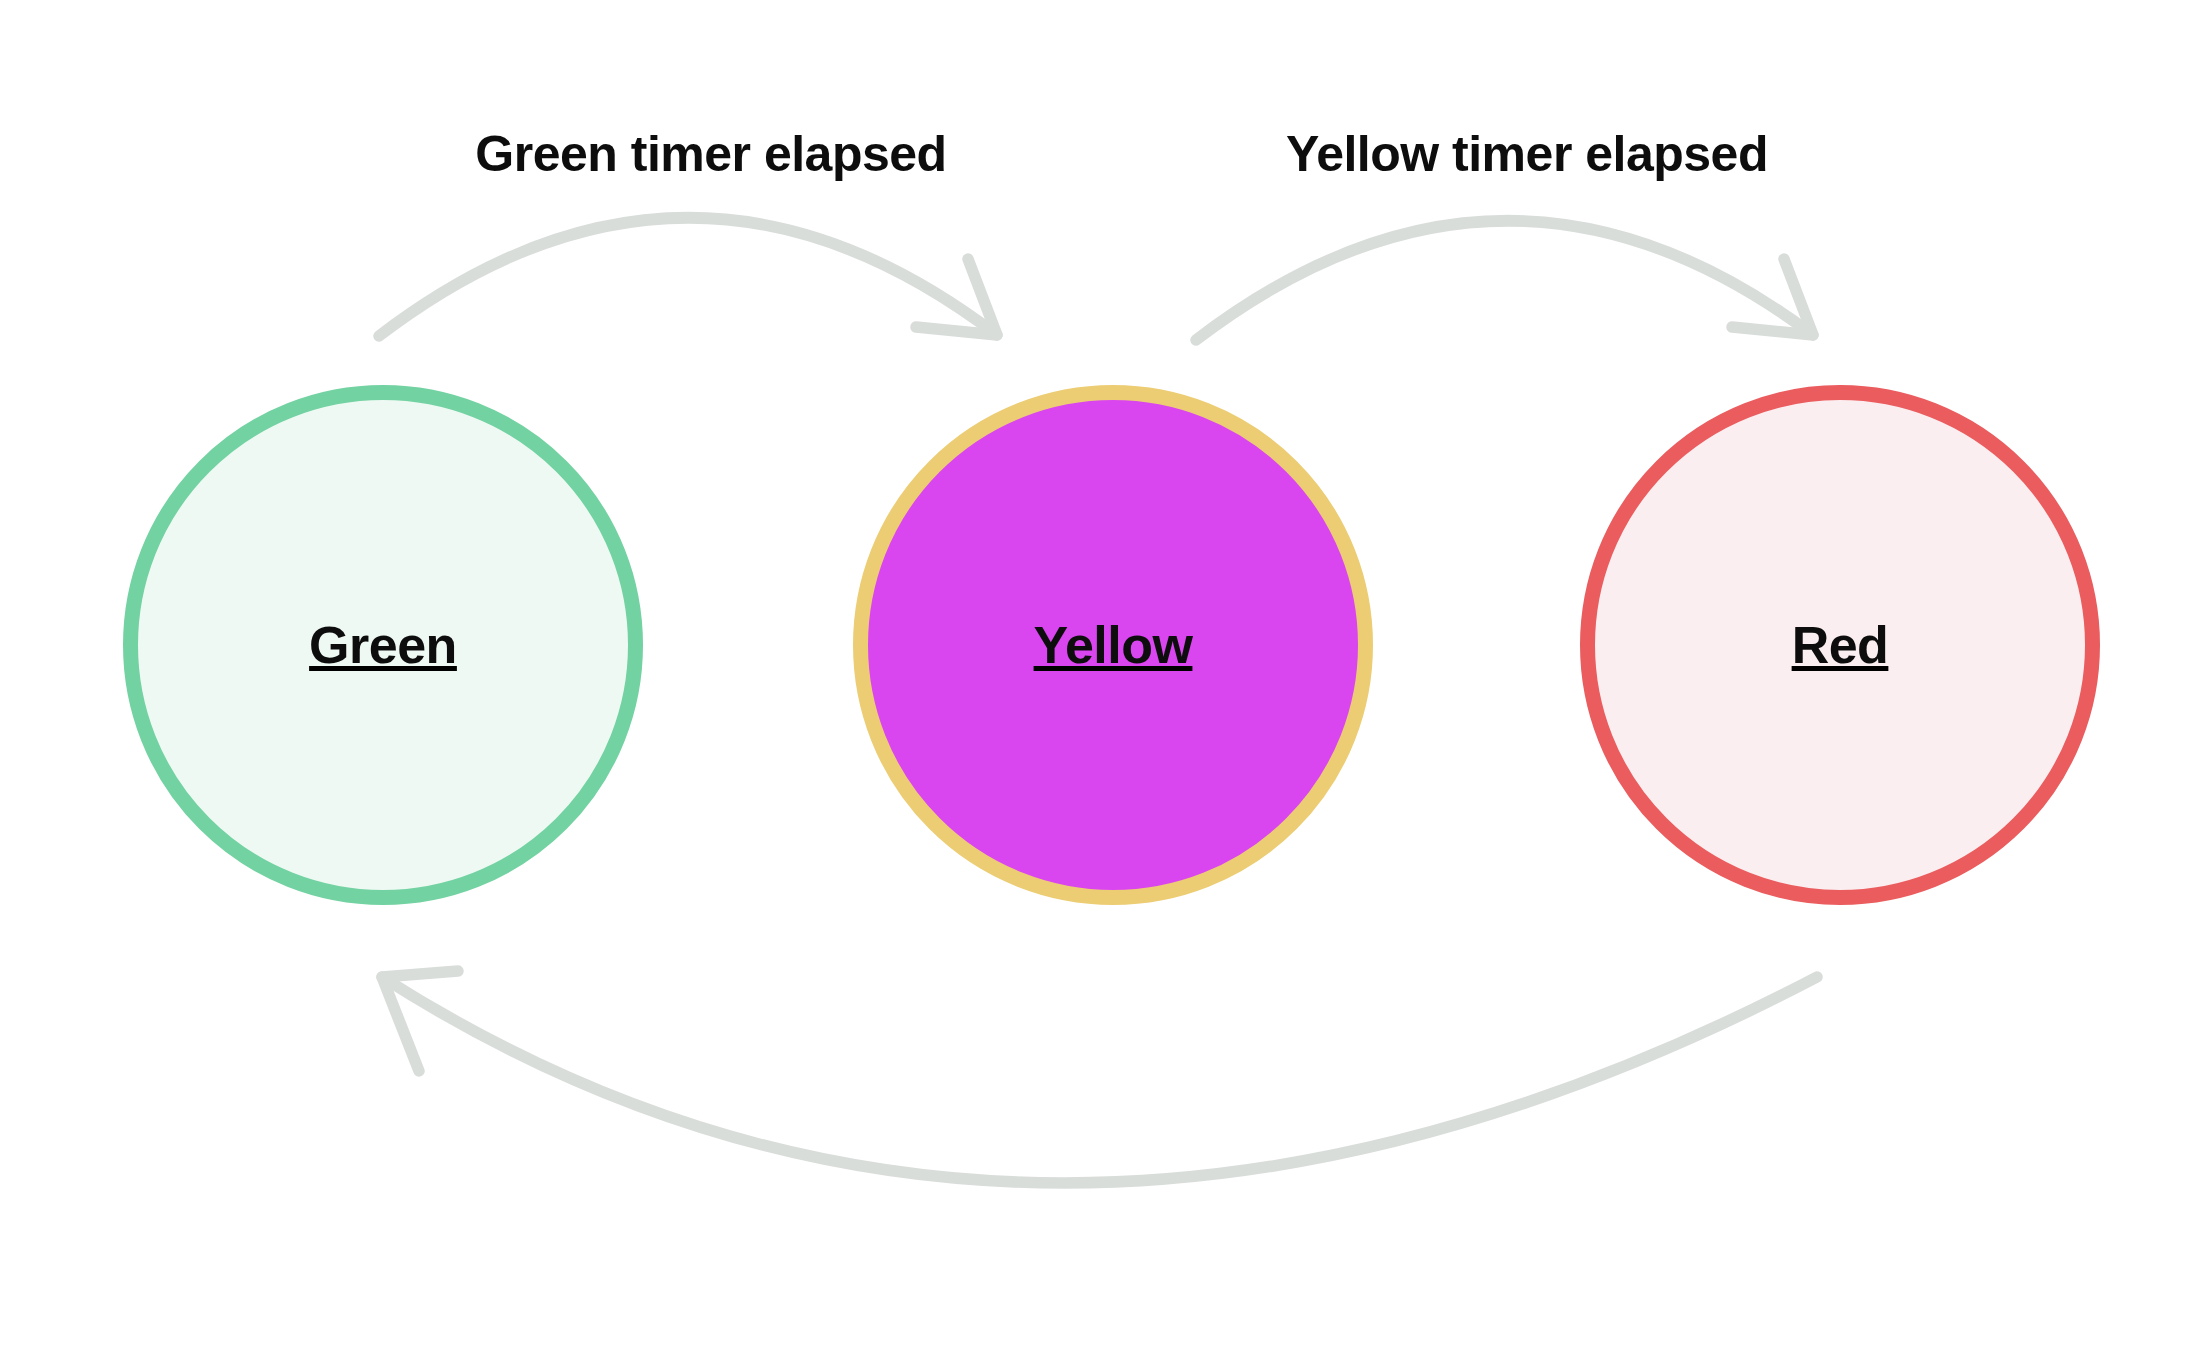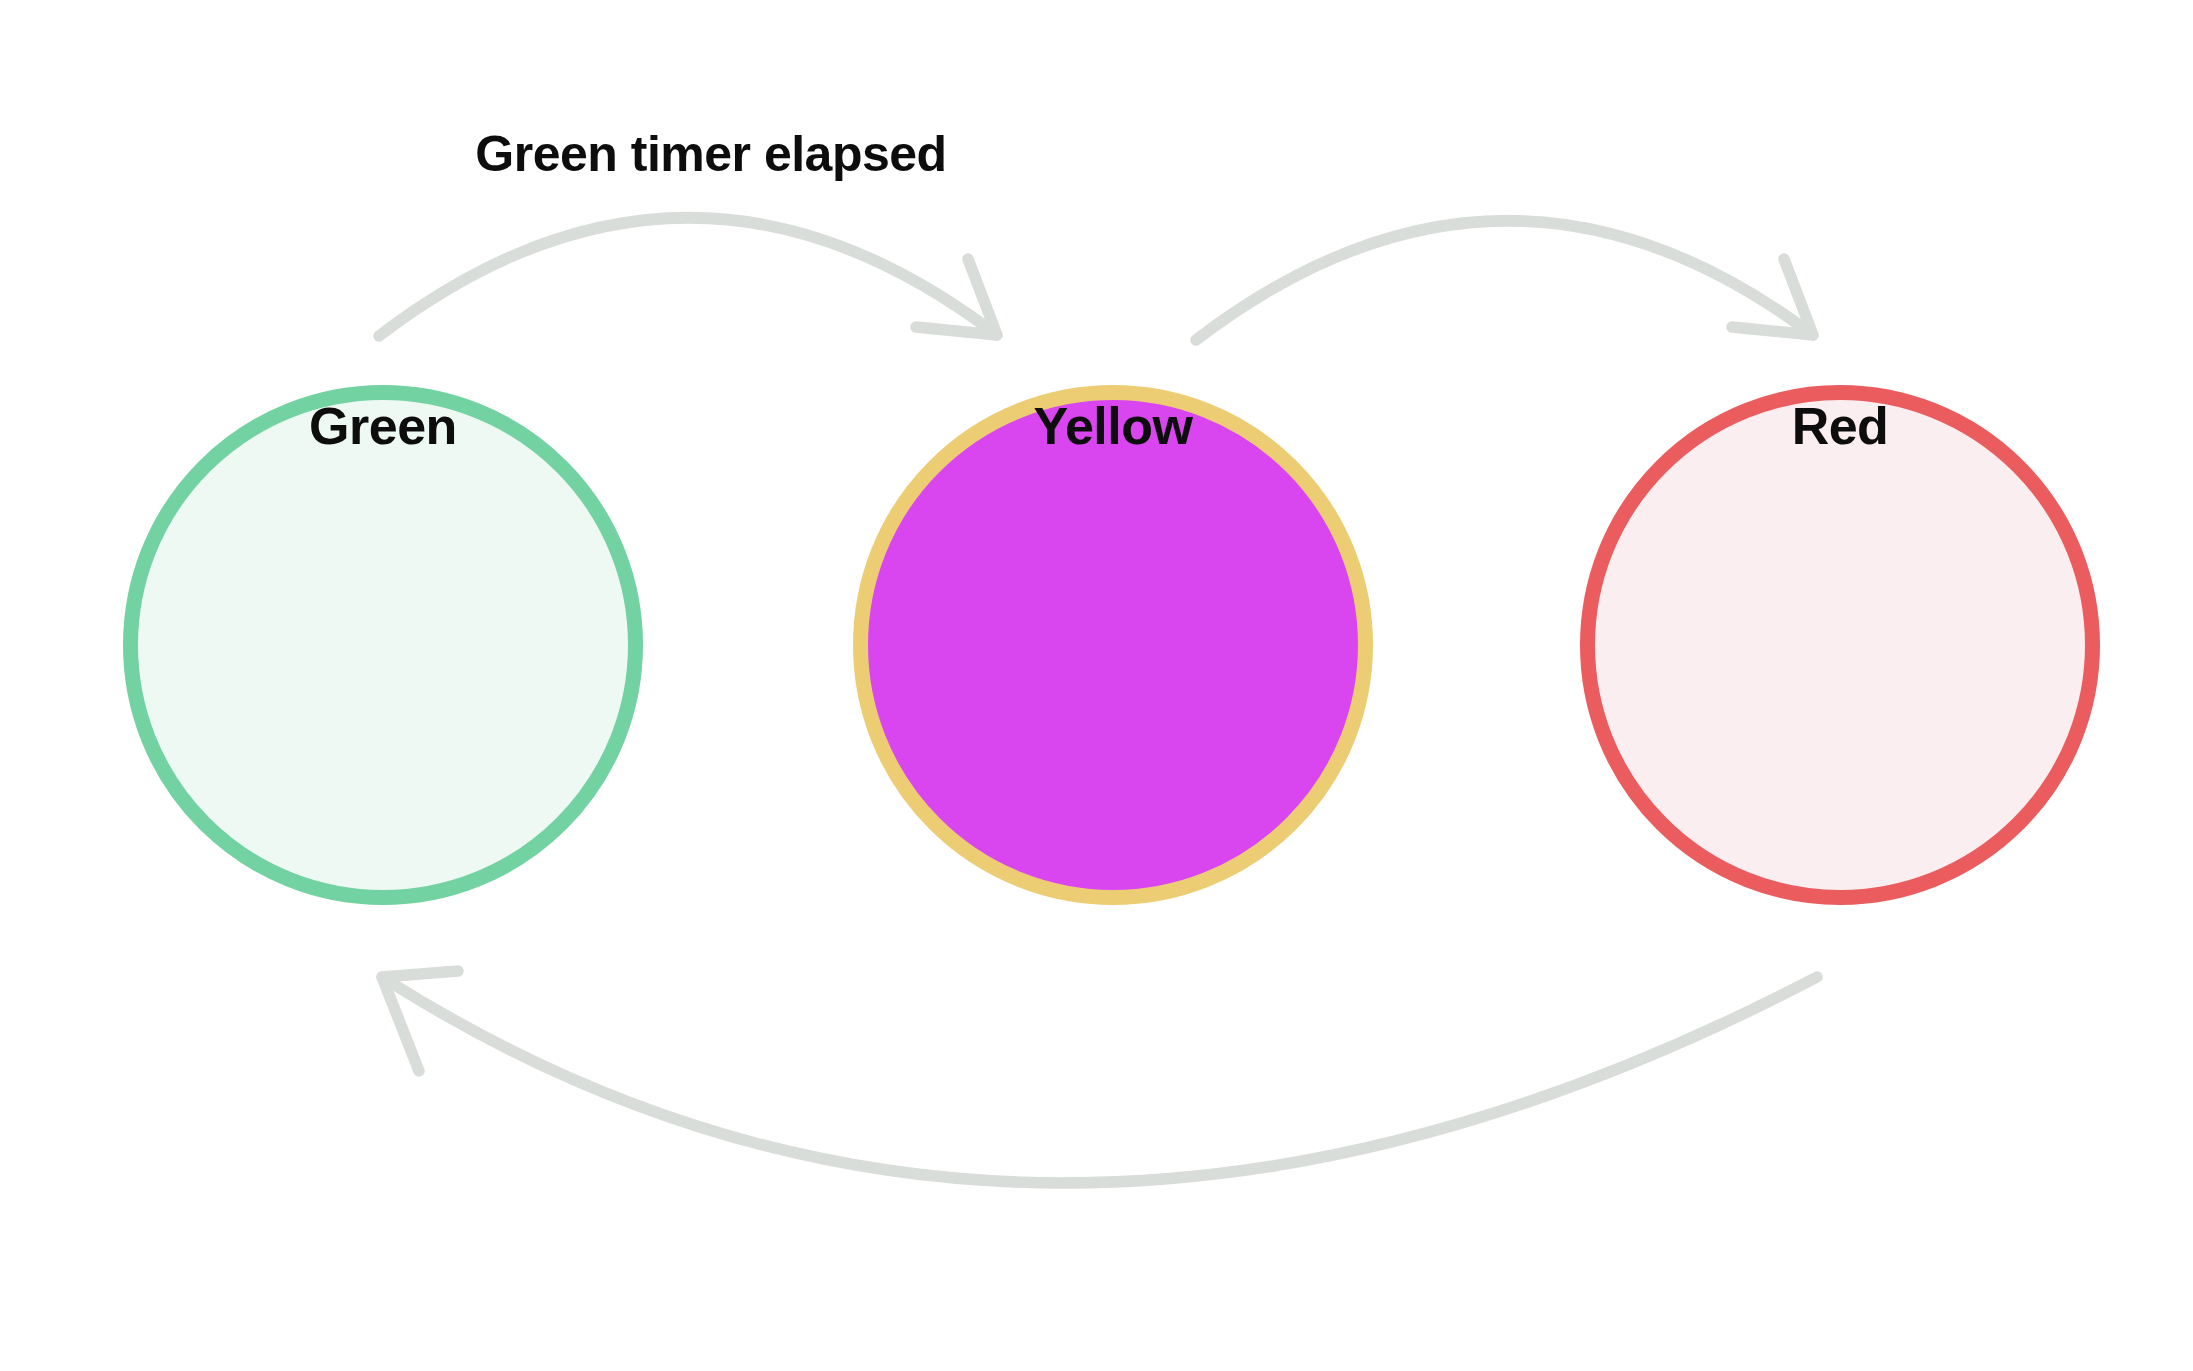--- a/index.html
+++ b/index.html
@@ -29,21 +29,23 @@
     stroke-linecap: round;
     stroke-linejoin: round;
   }
   .state {
     position: absolute;
     width: 520px;
     height: 520px;
     box-sizing: border-box;
     border-radius: 50%;
     display: flex;
+    align-items: center;
     justify-content: center;
+    text-decoration: underline;
   }
   .state-green {
     left: 123px;
     top: 385px;
     border: 15px solid #72D2A1;
     background: #EEF9F3;
   }
   .state-yellow {
     left: 853px;
     top: 385px;
@@ -102,15 +104,16 @@
   <div class="state state-yellow">
     <span class="state-label">Yellow</span>
   </div>
 
   <div class="state state-red">
     <span class="state-label">Red</span>
   </div>
 
   <div class="edge-label edge-label-green">Green timer elapsed</div>
 
+  <div class="edge-label edge-label-yellow">Yellow timer elapsed</div>
 
 
 </div>
 
 </body></html>

